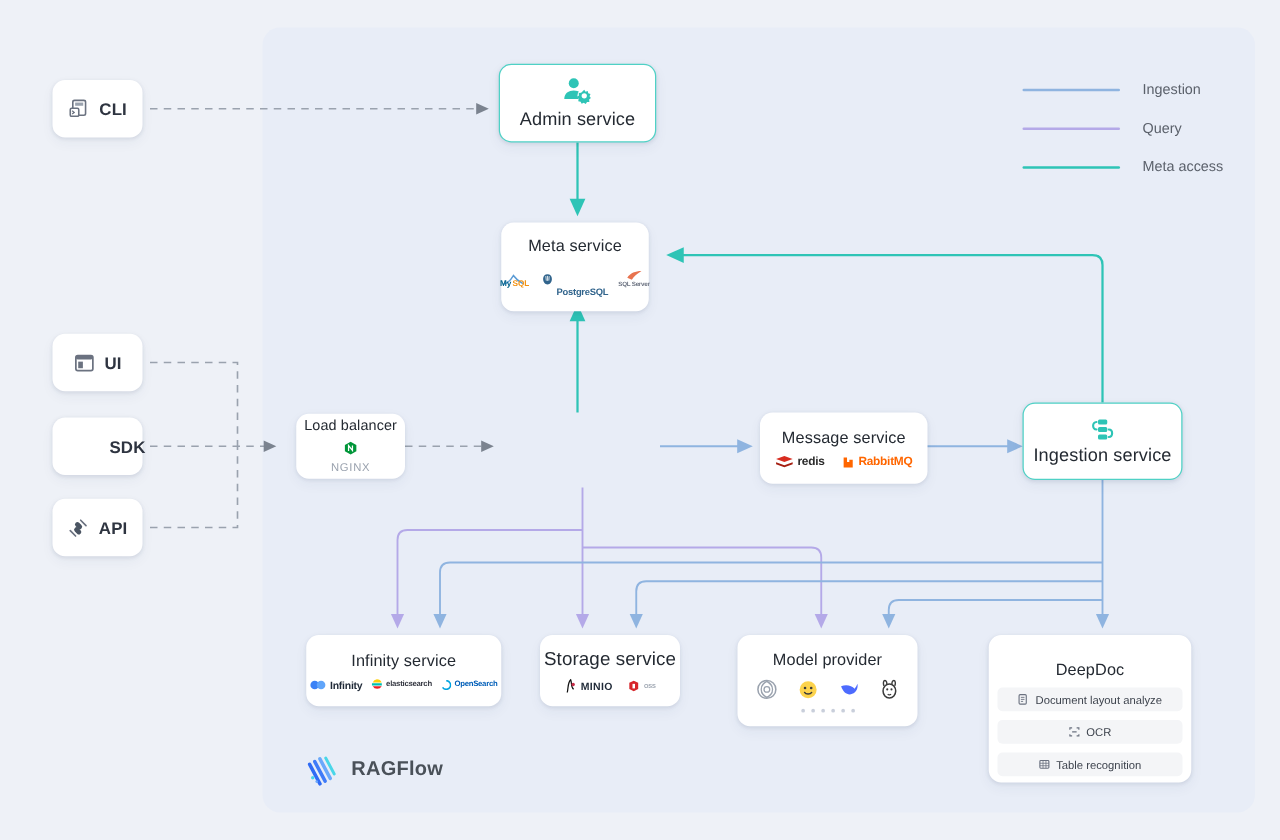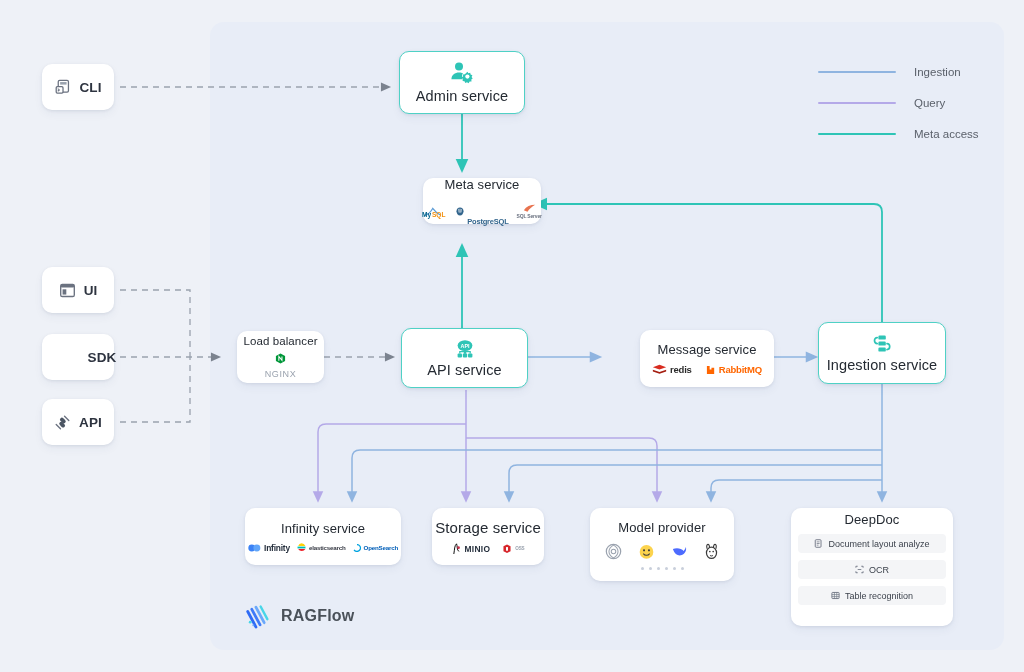--- a/index.html
+++ b/index.html
@@ -171,21 +171,21 @@
     <svg class="ico" width="26" height="24" viewBox="0 0 26 24" style="margin-bottom:3px;">
       <circle cx="10" cy="5.6" r="4" fill="#2ec4b6"></circle>
       <path d="M2.4,18.2 C2.4,13.6 6,11.4 10,11.4 C12.1,11.4 14,12 15.3,13.1 L15.3,18.2 Z" fill="#2ec4b6"></path>
       <circle cx="18.4" cy="15.4" r="5.4" fill="#fff"></circle>
       <path d="M18.4,10.8 l1,1.5 1.8,-.5 .4,1.8 1.8,.6 -.8,1.7 1.1,1.5 -1.4,1.2 .2,1.9 -1.9,.1 -1,1.6 -1.6,-1 -1.7,.8 -.8,-1.7 -1.9,-.4 .3,-1.9 -1.2,-1.4 1.4,-1.3 -.1,-1.9 1.9,-.2z" fill="#2ec4b6"></path>
       <circle cx="18.4" cy="15.6" r="2.1" fill="#fff"></circle>
     </svg>
     <span class="title" style="font-size:14.5px;">Admin service</span>
   </div>
 
-  <div class="node" style="left:423px;top:178px;width:118px;height:46px;">
+  <div class="node" style="left:401px;top:178px;width:118px;height:71px;">
     <span class="title" style="font-size:13px;">Meta service</span>
     <div class="logorow" style="gap:8px;">
       <span class="logo">
         <svg width="26" height="15" viewBox="0 0 34 18">
             <path d="M3,14 C8,14 11,10 14,5 C16.5,8.5 20,11.5 24,13.5" fill="none" stroke="#5b9bd5" stroke-width="1.6"></path>
             <text x="0" y="16" font-size="8.6" font-weight="700" fill="#00618a" font-family="Liberation Sans, sans-serif">My</text>
             <text x="13" y="16" font-size="8.6" font-weight="700" fill="#f29111" font-family="Liberation Sans, sans-serif">SQL</text>
           </svg>
       </span>
       <span class="logo">
@@ -208,34 +208,22 @@
     <span class="title" style="font-size:11.5px;">Load balancer</span>
     <div class="logorow" style="gap:5px;margin-top:6px;flex-direction:column;">
       <svg width="11" height="11" viewBox="0 0 12 12">
           <path d="M6,.5 L11,3.2 L11,8.8 L6,11.5 L1,8.8 L1,3.2Z" fill="#009639"></path>
           <path d="M4.2,8.4 L4.2,3.8 L7.6,8 L7.6,3.8" fill="none" stroke="#fff" stroke-width="1.1"></path>
         </svg>
       <span class="lbl" style="color:#9aa2ae;font-size:9px;letter-spacing:.6px;">NGINX</span>
     </div>
   </div>
 
-  <div class="node accent" style="left:401px;top:328px;width:127px;height:60px;">
-    <svg class="ico" width="24" height="22" viewBox="0 0 24 22" style="margin-bottom:2px;">
-      <ellipse cx="12" cy="7.6" rx="7.4" ry="5.4" fill="#2ec4b6"></ellipse>
-      <text x="12" y="9.6" font-size="5.4" font-weight="700" fill="#fff" text-anchor="middle" font-family="Liberation Sans, sans-serif">API</text>
-      <rect x="10.8" y="12.4" width="2.4" height="3.4" fill="#2ec4b6"></rect>
-      <rect x="4.6" y="15.6" width="4.4" height="4" rx="1" fill="#2ec4b6"></rect>
-      <rect x="15" y="15.6" width="4.4" height="4" rx="1" fill="#2ec4b6"></rect>
-      <rect x="9.8" y="15.6" width="4.4" height="4" rx="1" fill="#2ec4b6"></rect>
-      <path d="M6.8,15.6 L6.8,13.6 L17.2,13.6 L17.2,15.6" fill="none" stroke="#2ec4b6" stroke-width="1.2"></path>
-    </svg>
-    <span class="title" style="font-size:14.5px;">API service</span>
-  </div>
-
-  <div class="node" style="left:640px;top:330px;width:134px;height:57px;">
+
+  <div class="node" style="left:608px;top:330px;width:134px;height:57px;">
     <span class="title" style="font-size:13px;">Message service</span>
     <div class="logorow" style="gap:14px;margin-top:7px;">
       <span class="logo">
         <svg width="15" height="12" viewBox="0 0 16 13">
             <path d="M8,.8 L15.2,3.4 L8,6 L.8,3.4Z" fill="#d82c20"></path>
             <path d="M.8,6.2 L8,8.8 L15.2,6.2 L15.2,8 L8,10.6 L.8,8Z" fill="#a41e11"></path>
           </svg>
         <span class="lbl" style="color:#2b2b2b;font-size:9.5px;font-weight:600;">redis</span>
       </span>
       <span class="logo">
@@ -334,21 +322,21 @@
     <div class="dots">
       <i></i>
         <i></i>
         <i></i>
         <i></i>
         <i></i>
         <i></i>
     </div>
   </div>
 
-  <div class="node" style="left:791px;top:508px;width:162px;height:118px;justify-content:flex-start;padding-top:4px;">
+  <div class="node" style="left:791px;top:508px;width:162px;height:118px;justify-content:flex-start;padding-top:20px;">
     <span class="title" style="font-size:13px;">DeepDoc</span>
 
     <div class="pill">
       <svg width="9" height="9" viewBox="0 0 10 10">
           <rect x="1.4" y=".8" width="6.4" height="8.4" rx="1" fill="none" stroke="#6b7280" stroke-width="1"></rect>
           <path d="M3,3.2 h3.2 M3,5 h3.2 M3,6.8 h2" stroke="#6b7280" stroke-width=".8"></path>
         </svg>
       <span>Document layout analyze</span>
     </div>
 

